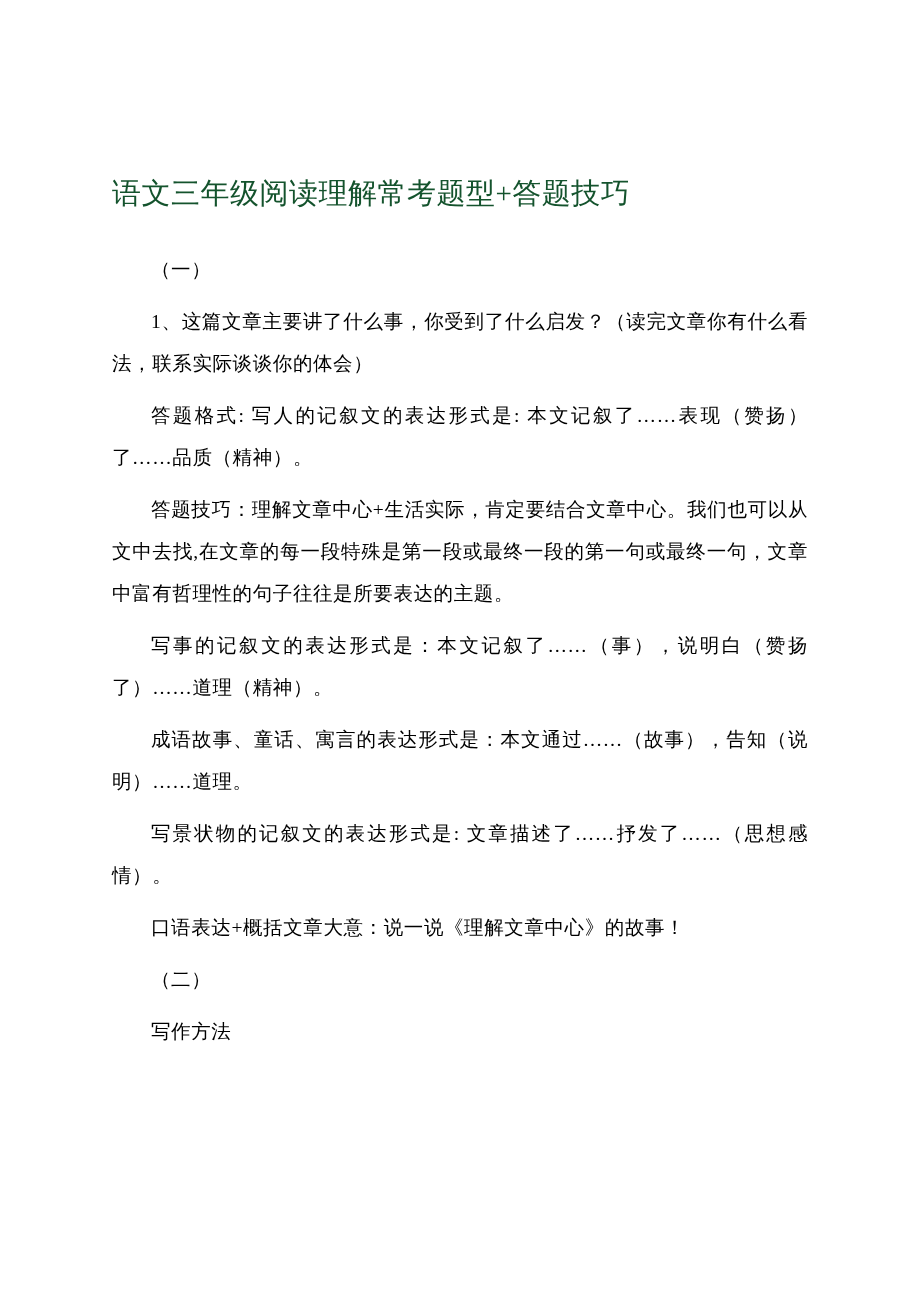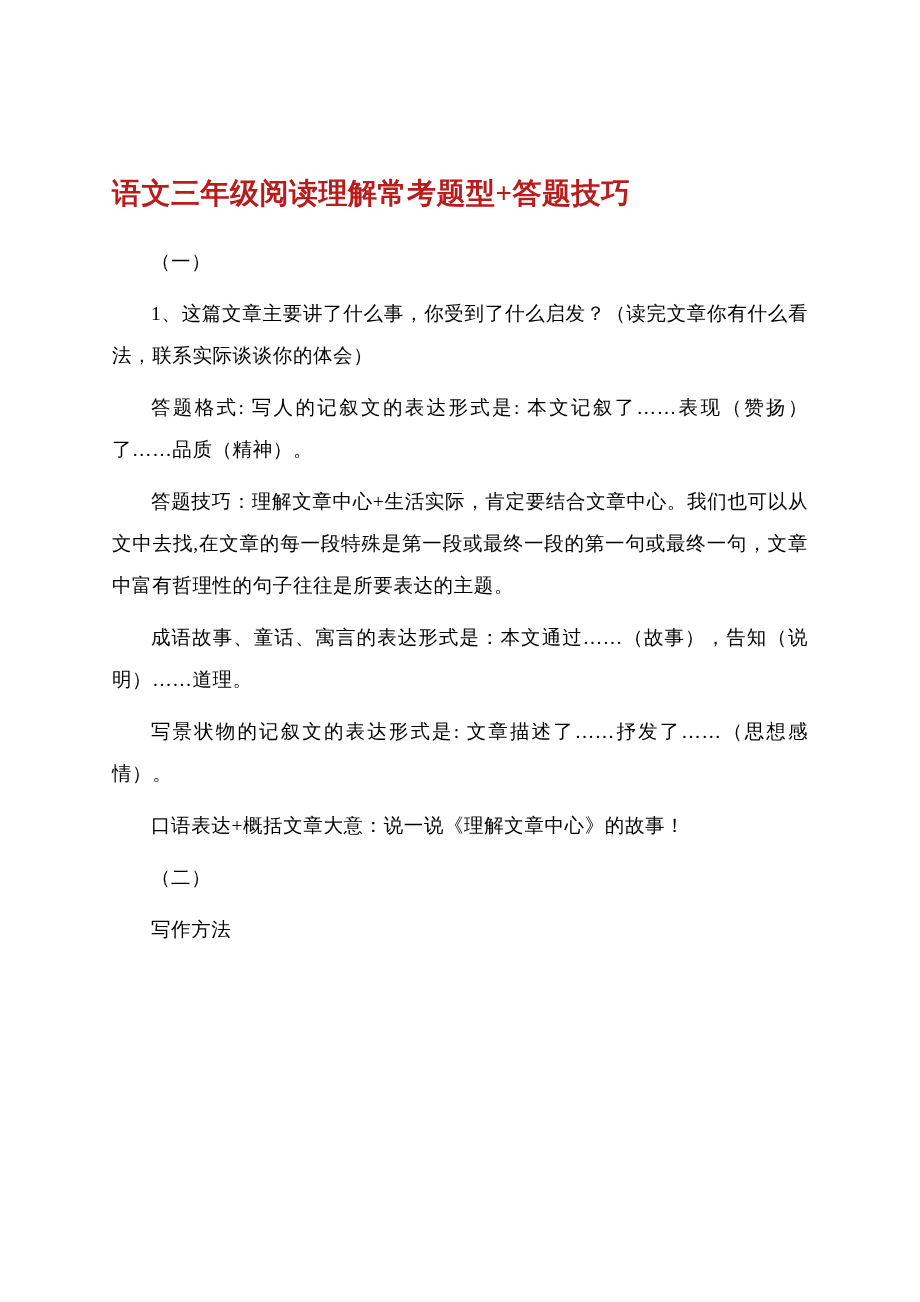--- a/index.html
+++ b/index.html
@@ -15,26 +15,26 @@
     color: #000000;
   }
   .page {
     width: 920px;
     min-height: 1302px;
     box-sizing: border-box;
     padding: 175px 112px 40px 112px;
     background: #ffffff;
   }
   .doc-title {
-    color: #b91c1c;
+    color: #14532d;
     font-size: 29px;
-    font-weight: bold;
+    font-weight: normal;
     line-height: 1.3;
     letter-spacing: 0.5px;
-    margin: 0 0 28px 0;
+    margin: 0 0 36px 0;
     text-align: left;
     font-family: "Liberation Serif", "DejaVu Serif", serif;
   }
   .para {
     font-size: 19.5px;
     line-height: 42px;
     margin: 0 0 10px 0;
     text-align: justify;
     text-justify: inter-ideograph;
     text-indent: 2em;
@@ -47,20 +47,21 @@
 </head>
 <body>
 
 <div class="page">
   <h1 class="doc-title">语文三年级阅读理解常考题型+答题技巧</h1>
 
   <p class="para">（一）</p>
   <p class="para">1、这篇文章主要讲了什么事，你受到了什么启发？（读完文章你有什么看法，联系实际谈谈你的体会）</p>
   <p class="para">答题格式: 写人的记叙文的表达形式是: 本文记叙了……表现（赞扬）了……品质（精神）。</p>
   <p class="para">答题技巧：理解文章中心+生活实际，肯定要结合文章中心。我们也可以从文中去找,在文章的每一段特殊是第一段或最终一段的第一句或最终一句，文章中富有哲理性的句子往往是所要表达的主题。</p>
+  <p class="para">写事的记叙文的表达形式是：本文记叙了……（事），说明白（赞扬了）……道理（精神）。</p>
   <p class="para">成语故事、童话、寓言的表达形式是：本文通过……（故事），告知（说明）……道理。</p>
   <p class="para">写景状物的记叙文的表达形式是: 文章描述了……抒发了……（思想感情）。</p>
   <p class="para">口语表达+概括文章大意：说一说《理解文章中心》的故事！</p>
   <p class="para">（二）</p>
   <p class="para">写作方法</p>
 
   <div class="spacer-bottom"></div>
 </div>
 
 </body></html>

